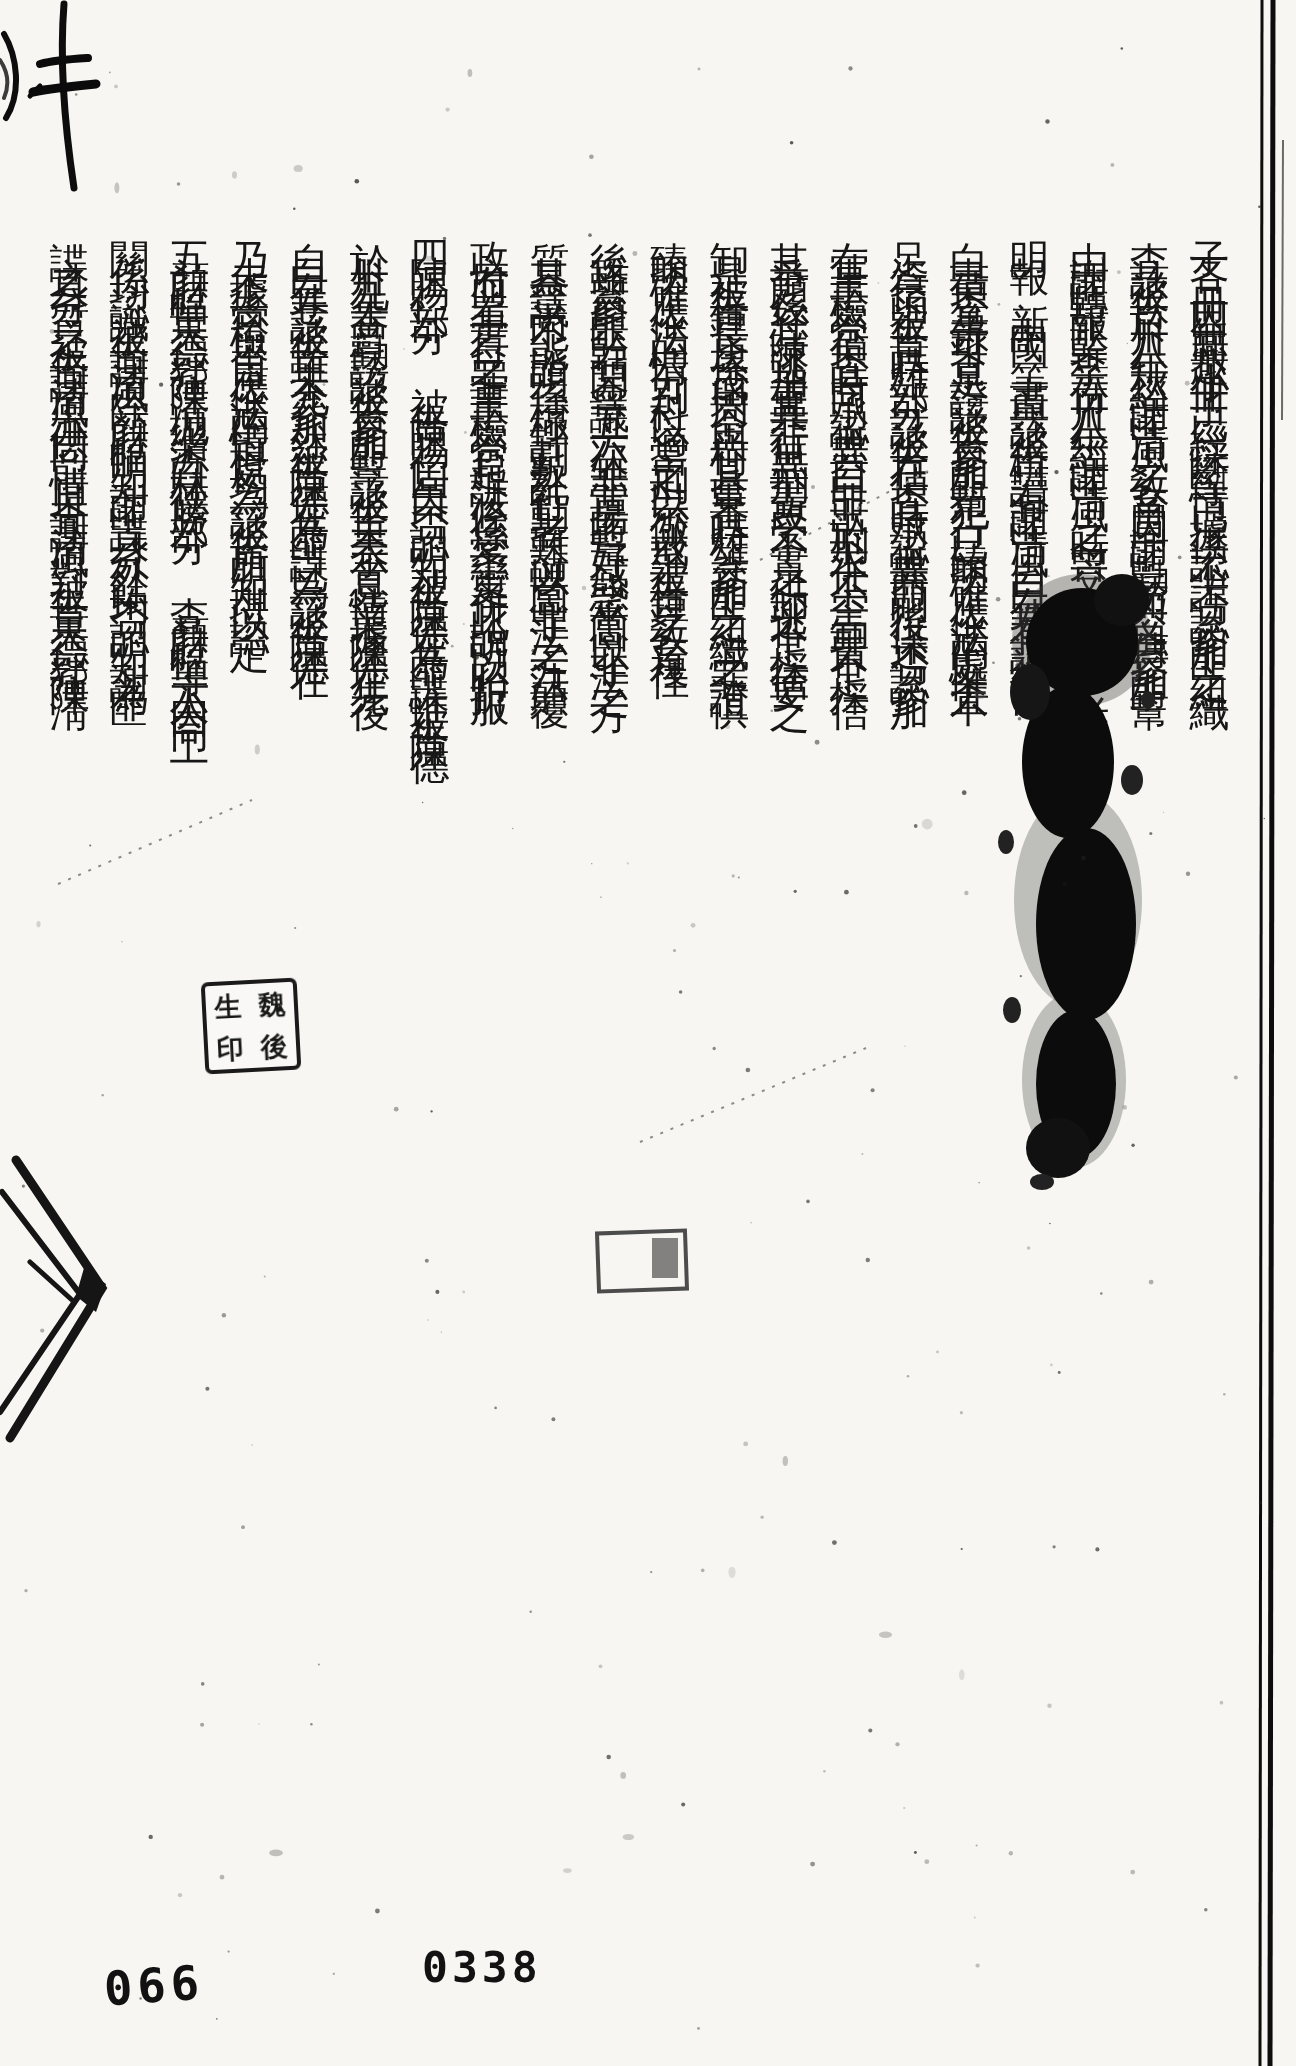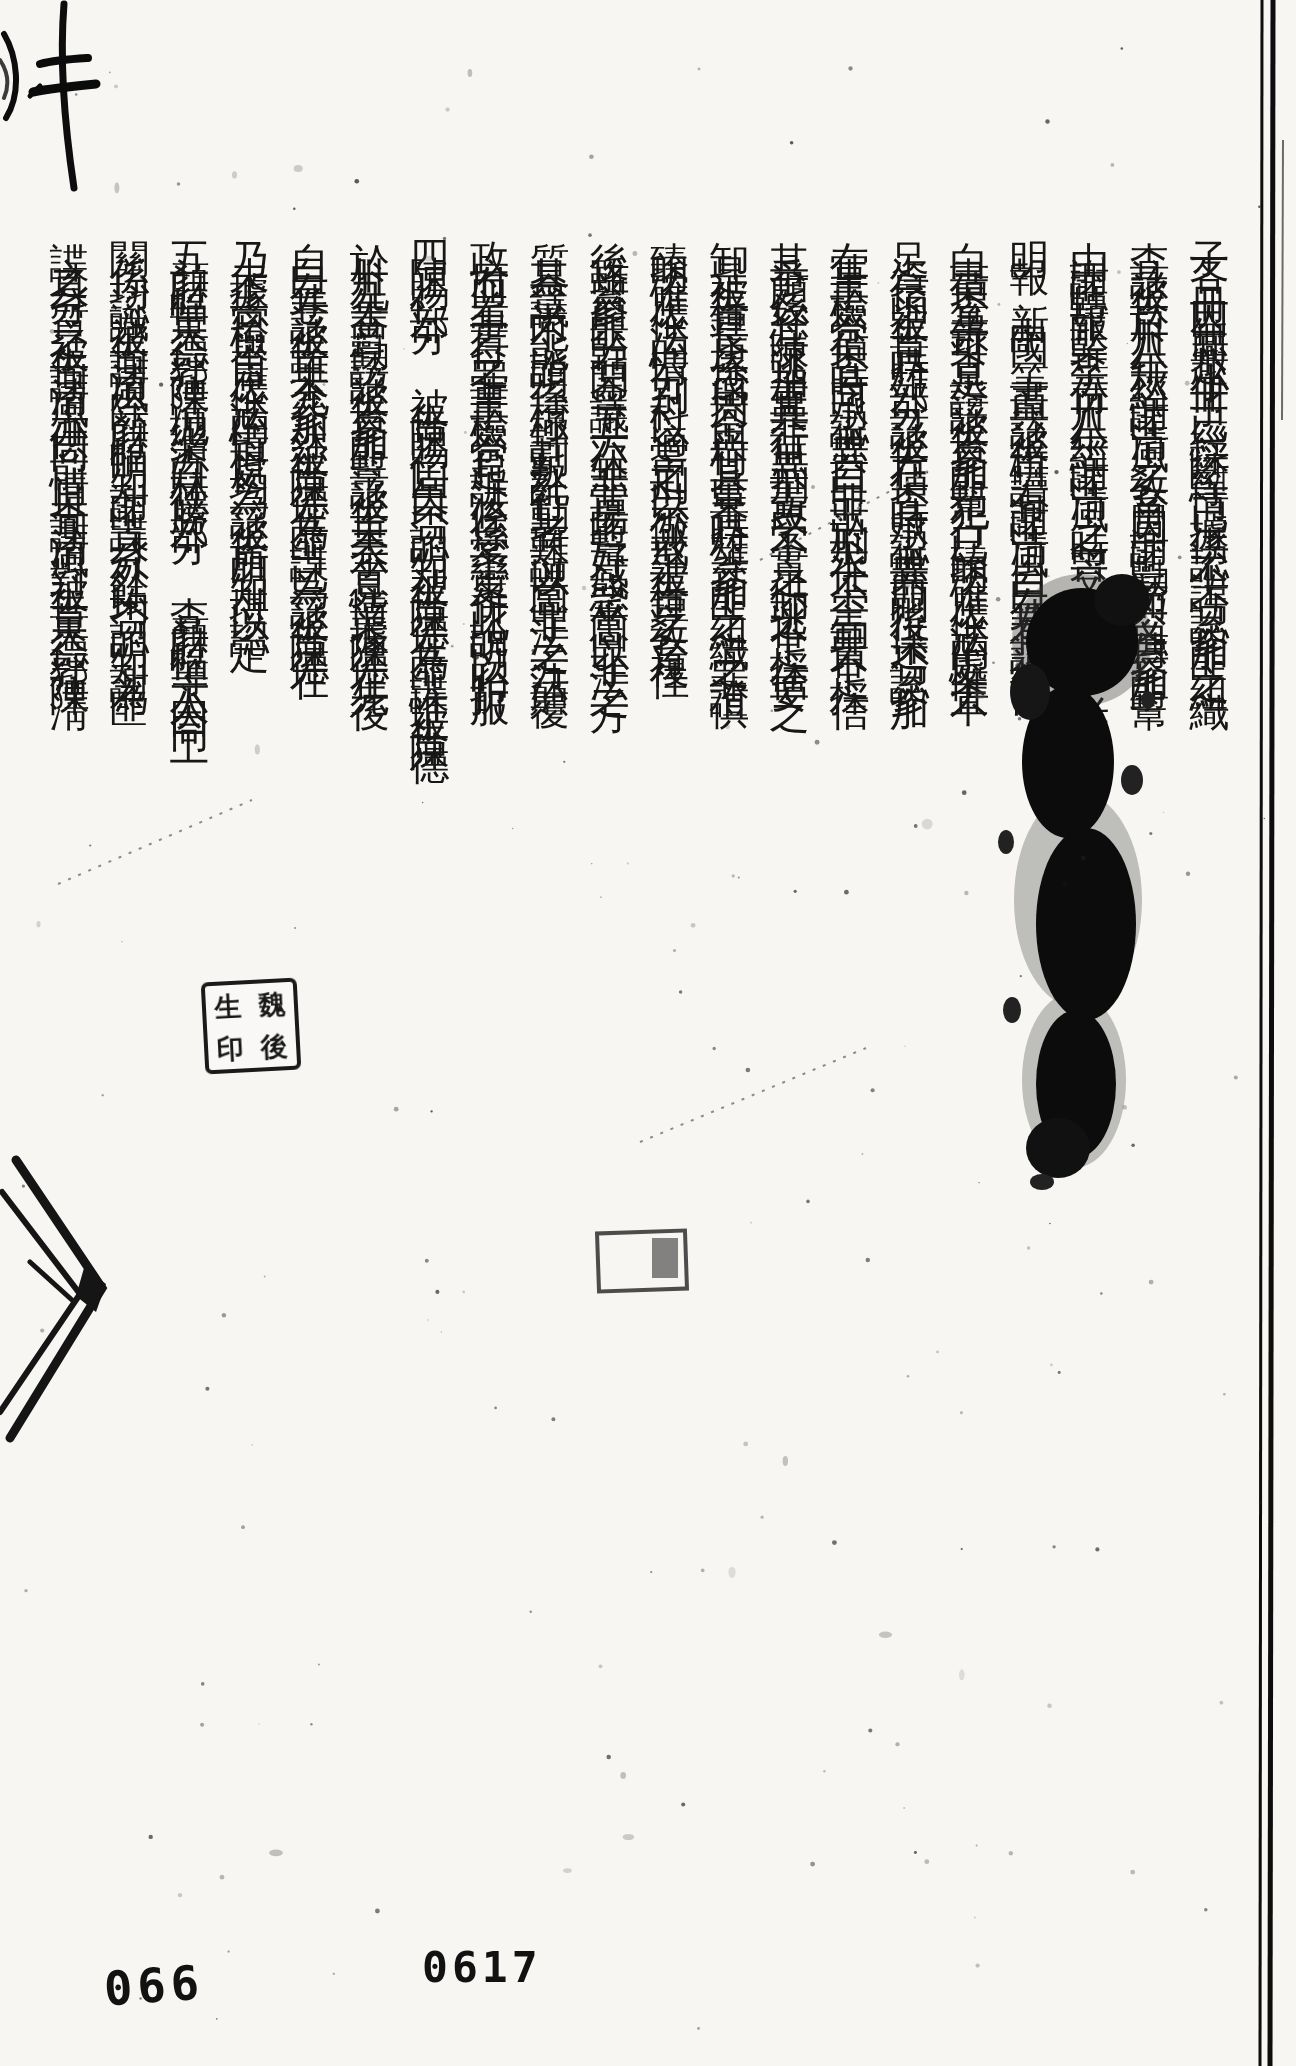--- a/index.html
+++ b/index.html
@@ -76,21 +76,21 @@
     </div>
 
   <div id="seal">
       <span>魏</span>
       <span>後</span>
       <span>生</span>
       <span>印</span>
     </div>
 
   <div id="pn-left" class="pagenum">066</div>
-  <div id="pn-center" class="pagenum">0617</div>
+  <div id="pn-center" class="pagenum">0338</div>
 
   <svg id="marks" width="1296" height="2066" viewBox="0 0 1296 2066">
 
     <g stroke="#0d0d0d" stroke-linecap="round" fill="none">
       <path d="M64,4 C59,66 65,128 74,188" stroke-width="7"></path>
       <path d="M4,34 C17,56 22,92 6,118" stroke-width="6"></path>
       <path d="M0,60 C8,72 10,84 4,98" stroke-width="4" opacity=".8"></path>
     </g>
 
     <g stroke="#0b0b0b" stroke-linecap="round" fill="none" aria-label="二">

